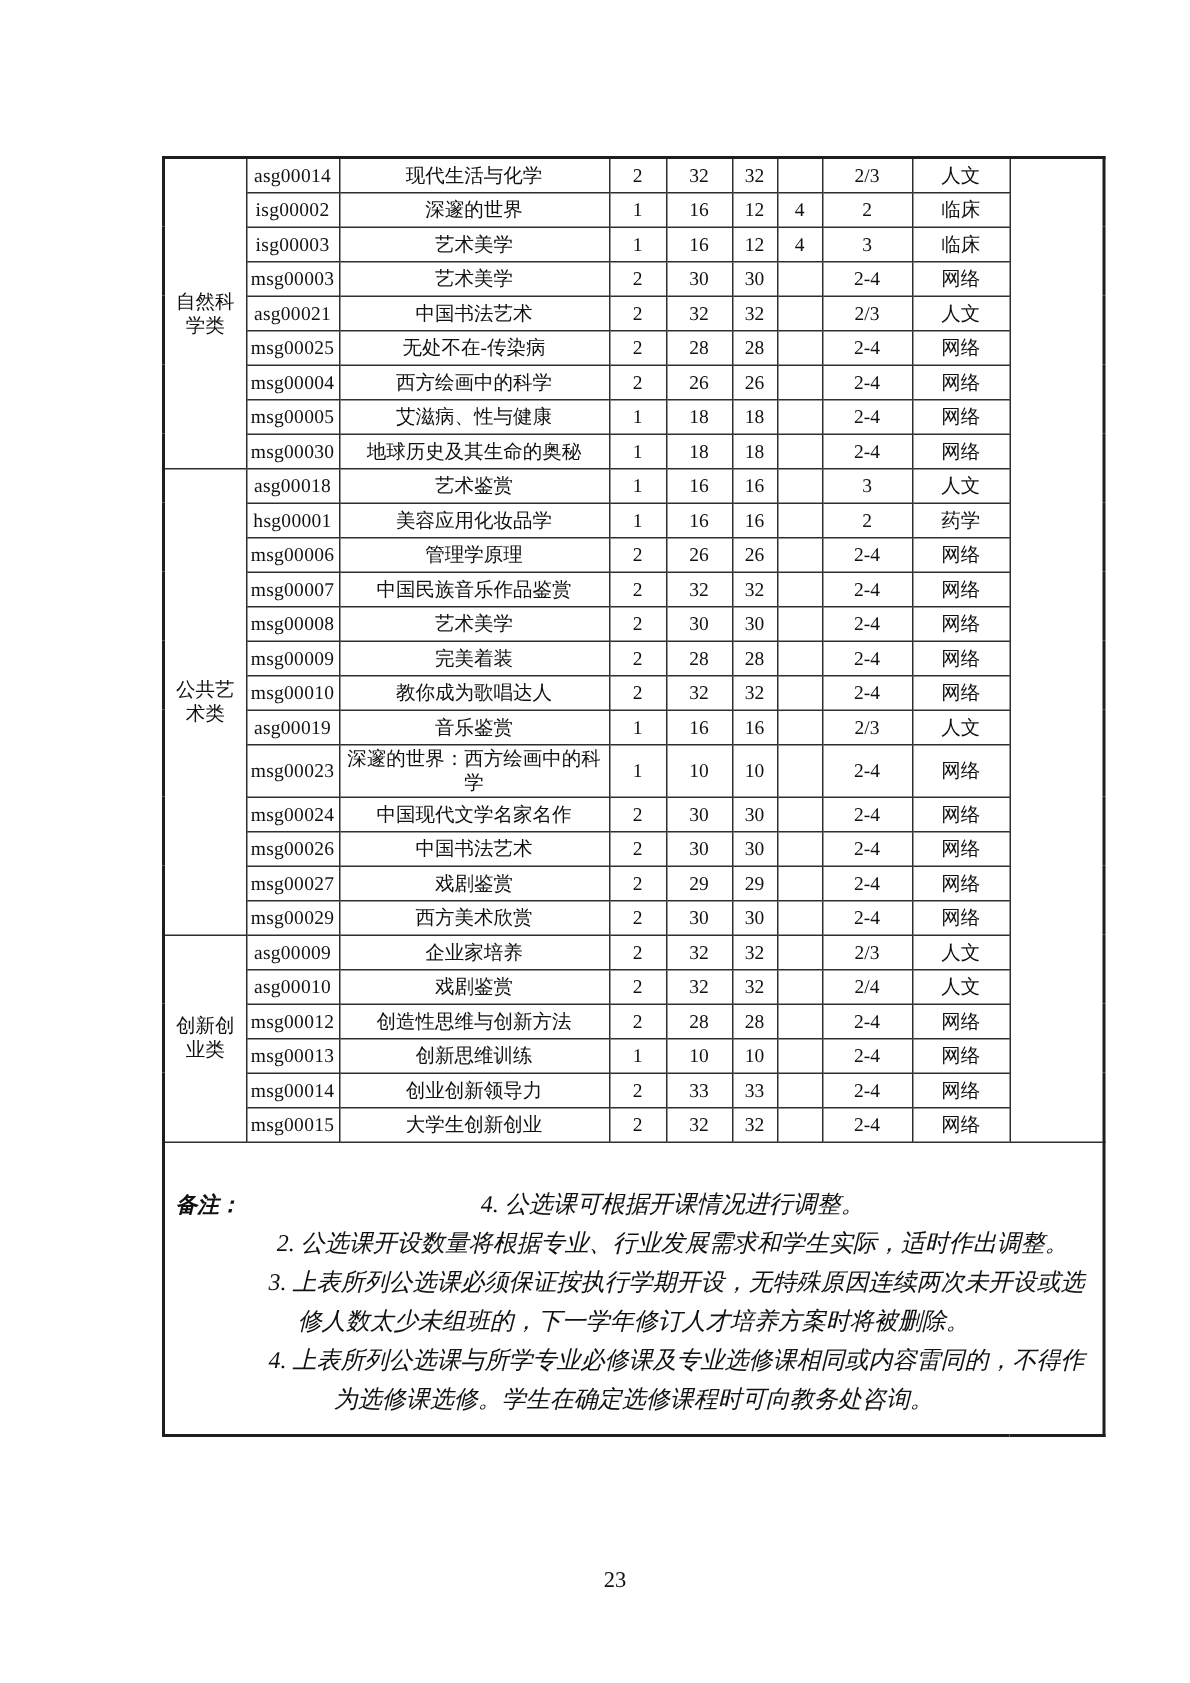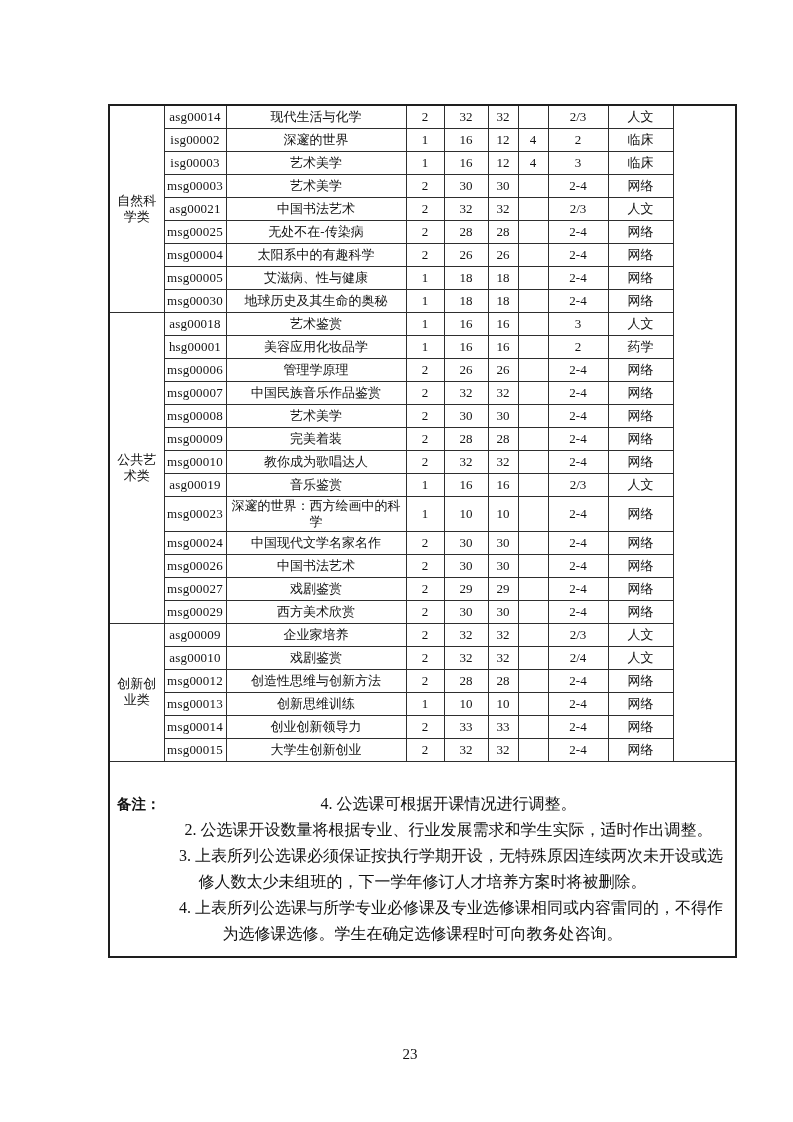--- a/index.html
+++ b/index.html
@@ -20,21 +20,21 @@
     font-size:13px;line-height:16px;padding:1px 2px;
     overflow:hidden;
   }
   table.course tbody tr{height:23px;}
   td.cat{font-size:13px;line-height:17px;padding:0 5px;}
   td.c-code{font-size:12px;letter-spacing:0.2px;margin-top:28px;}
   td.c-credits,td.c-total,td.c-theory,td.c-practice,td.c-semester{font-size:12.5px;}
   td.c-unit{font-size:13px;}
   td.empty-col{background:#fff;}
   td.notes-cell{
-    vertical-align:top;text-align:left;height:192px;padding:0;
+    vertical-align:top;text-align:left;height:192px;padding:0;font-style:italic;
   }
   .notes-inner{position:relative;padding:20px 4px 0 4px;font-size:16px;line-height:26px;}
   .notes-label{
     position:absolute;left:5px;top:20px;font-weight:bold;font-size:14.5px;line-height:26px;
     font-family:"Liberation Sans","DejaVu Sans",sans-serif;
   }
   p.note{margin:0;}
   p.n1,p.n2{margin-left:52px;}
   p.n3,p.n4{margin-left:0;text-indent:57px;}
   .page-number{
@@ -119,21 +119,21 @@
           <td class="c-name">无处不在-传染病</td>
           <td class="c-credits">2</td>
           <td class="c-total">28</td>
           <td class="c-theory">28</td>
           <td class="c-practice"></td>
           <td class="c-semester">2-4</td>
           <td class="c-unit">网络</td>
         </tr>
         <tr>
           <td class="c-code">msg00004</td>
-          <td class="c-name">太阳系中的有趣科学</td>
+          <td class="c-name">西方绘画中的科学</td>
           <td class="c-credits">2</td>
           <td class="c-total">26</td>
           <td class="c-theory">26</td>
           <td class="c-practice"></td>
           <td class="c-semester">2-4</td>
           <td class="c-unit">网络</td>
         </tr>
         <tr>
           <td class="c-code">msg00005</td>
           <td class="c-name">艾滋病、性与健康</td>

